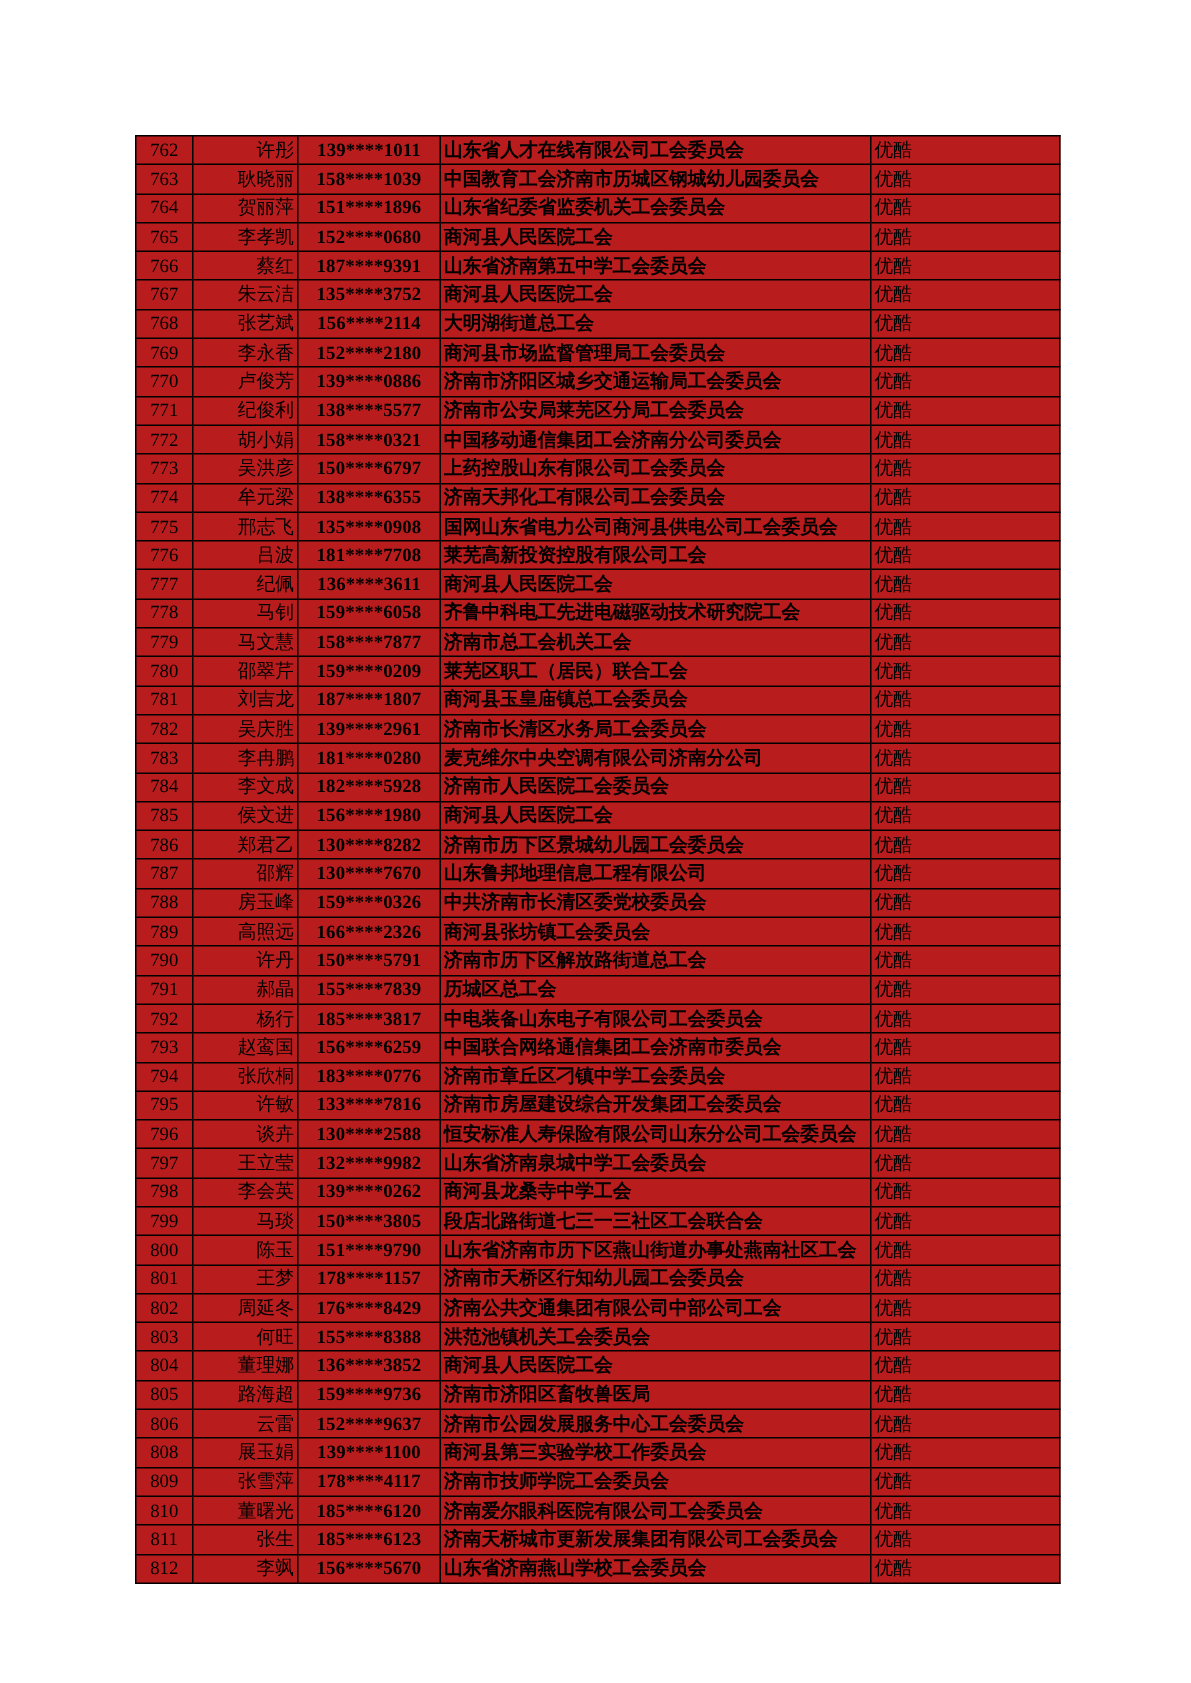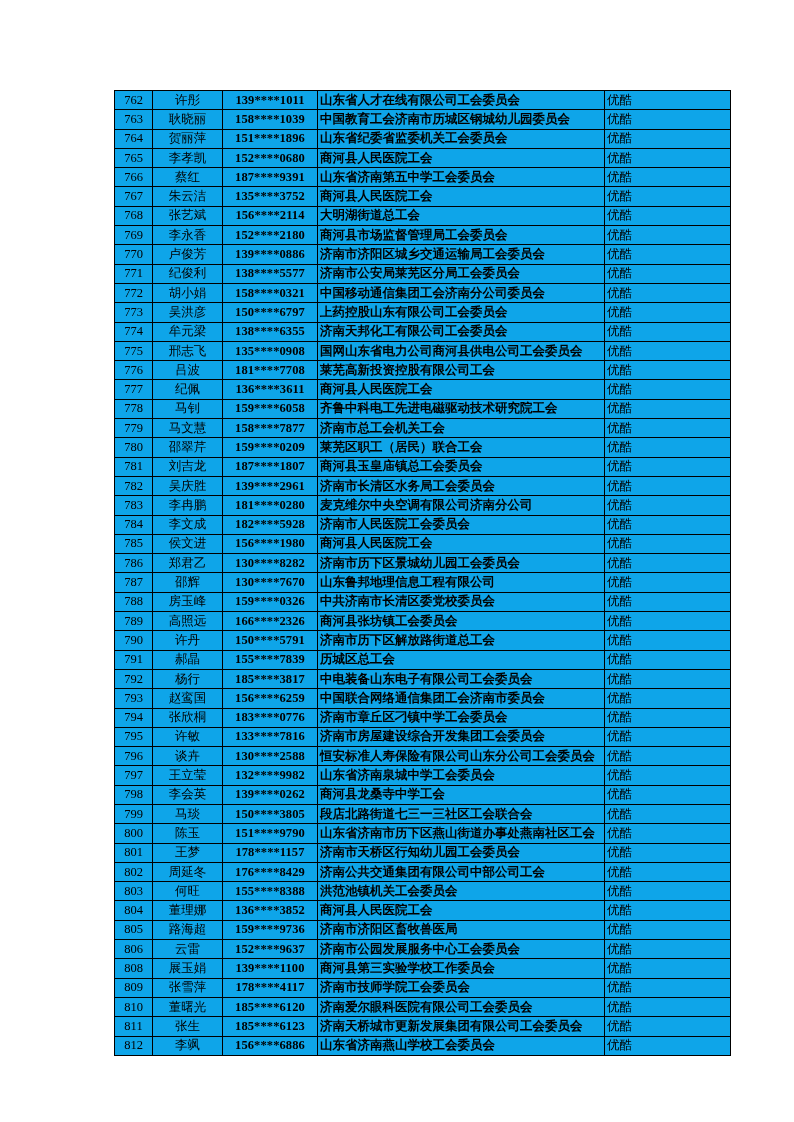--- a/index.html
+++ b/index.html
@@ -22,22 +22,21 @@
     height: 1122px;
     background: #ffffff;
   }
   #roster-table {
     position: absolute;
     left: 90px;
     top: 90px;
     width: 616px;
     border-collapse: collapse;
     table-layout: fixed;
-    background: #0ea5e9;
-    margin-left: 24px;
+    background: #b91c1c;
   }
   #roster-table col.c-seq    { width: 38px; }
   #roster-table col.c-name   { width: 70px; }
   #roster-table col.c-phone  { width: 95px; }
   #roster-table col.c-org    { width: 287px; }
   #roster-table col.c-plat   { width: 126px; }
 
   #roster-table td {
     border: 1px solid #000000;
     height: 18.3px;
@@ -47,21 +46,21 @@
     color: #000000;
     overflow: hidden;
     white-space: nowrap;
     vertical-align: middle;
   }
   td.seq-cell {
     text-align: center;
     font-family: "Liberation Serif", "DejaVu Serif", serif;
   }
   td.name-cell {
-    text-align: center;
+    text-align: right;
     padding-left: 3px;
   }
   td.phone-cell {
     text-align: center;
     letter-spacing: 0.1px;
     font-weight: bold;
   }
   td.org-cell {
     text-align: left;
     padding-left: 3px;
@@ -423,19 +422,19 @@
         <tr>
           <td class="seq-cell">811</td>
           <td class="name-cell">张生</td>
           <td class="phone-cell">185****6123</td>
           <td class="org-cell">济南天桥城市更新发展集团有限公司工会委员会</td>
           <td class="plat-cell">优酷</td>
         </tr>
         <tr>
           <td class="seq-cell">812</td>
           <td class="name-cell">李飒</td>
-          <td class="phone-cell">156****6886</td>
+          <td class="phone-cell">156****5670</td>
           <td class="org-cell">山东省济南燕山学校工会委员会</td>
           <td class="plat-cell">优酷</td>
         </tr>
       </tbody>
   </table>
 </div>
 
 </body></html>

